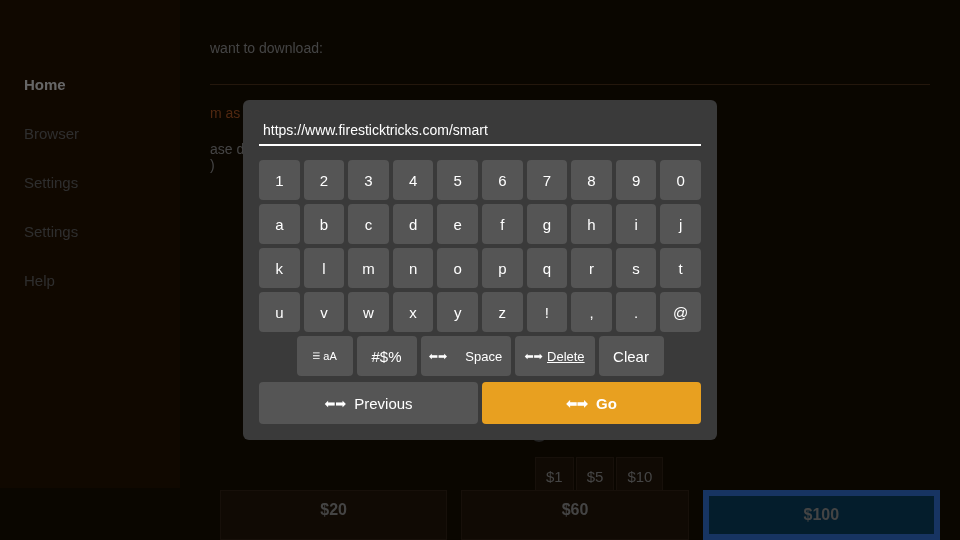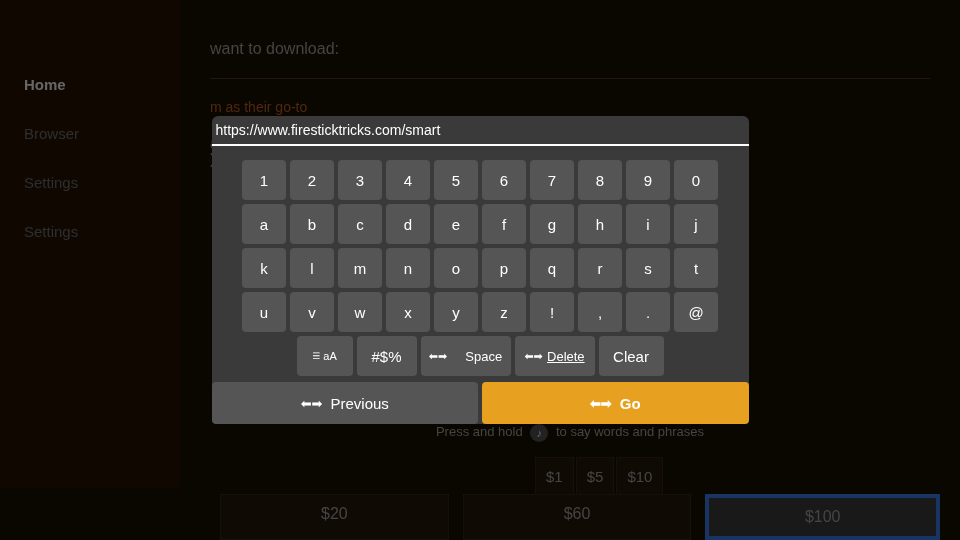--- a/index.html
+++ b/index.html
@@ -57,21 +57,22 @@
       display: flex;
       align-items: center;
       justify-content: center;
       z-index: 10;
     }
 
     
     .keyboard-dialog {
       background: #3a3a3a;
       border-radius: 6px;
-      width: 537px;
+      padding: 16px;
+      width: 474px;
     }
 
     
     .url-bar {
       background: transparent;
       border-bottom: 2px solid #fff;
       color: #fff;
       font-size: 14px;
       padding: 6px 4px;
       margin-bottom: 14px;
@@ -213,45 +214,48 @@
   </div>
   <div class="sidebar-item">
     <span>Browser</span>
   </div>
   <div class="sidebar-item">
     <span>Settings</span>
   </div>
   <div class="sidebar-item">
     <span>Settings</span>
   </div>
+  <div class="sidebar-item">
+    <span>Help</span>
+  </div>
 </div>
 
 <div class="main-content">
-  <div style="margin-bottom:20px; color:#aaa; font-size:16px;">
+  <div style="margin-bottom:28px; color:#aaa; font-size:14px;">
     <span>want to download:</span>
   </div>
   <div style="height:1px; background:#5a3a20; margin-bottom:20px;"></div>
   <div style="color:#c8642a; font-size:14px; margin-bottom:20px;">
     <span>m as their go-to</span>
   </div>
   <div style="color:#aaa; font-size:14px; margin-bottom:10px;">
     <span>ase donation buttons:</span><br>
     <span>)</span>
   </div>
 </div>
 
 <div style="position:absolute; bottom:44px; left:535px; display:flex; gap:2px; z-index:1;">
   <div class="donate-cell">$1</div>
   <div class="donate-cell">$5</div>
   <div class="donate-cell">$10</div>
 </div>
-<div style="position:absolute; bottom:0; left:220px; display:flex; width:720px; gap:14px; z-index:1;">
+<div style="position:absolute; bottom:0; left:220px; display:flex; width:720px; gap:14px; z-index:1;font-weight:bold;">
   <div style="flex:1; background:#2a1a0a; color:#aaa; text-align:center; padding:10px; border:1px solid #3a2a1a;">$20</div>
   <div style="flex:1; background:#2a1a0a; color:#aaa; text-align:center; padding:10px; border:1px solid #3a2a1a;">$60</div>
-  <div style="flex:1; background:#404040; color:#aaa; text-align:center; padding:10px; border:4px solid #3b82f6;">$100</div>
+  <div style="flex:1; background:#0c4a6e; color:#aaa; text-align:center; padding:10px; border:6px solid #3b82f6;">$100</div>
 </div>
 
 <div class="hint-bar">
   <span>Press and hold</span>
   <span class="hint-icon">♪</span>
   <span>to say words and phrases</span>
 </div>
 
 <div class="overlay">
   <div class="keyboard-dialog">

